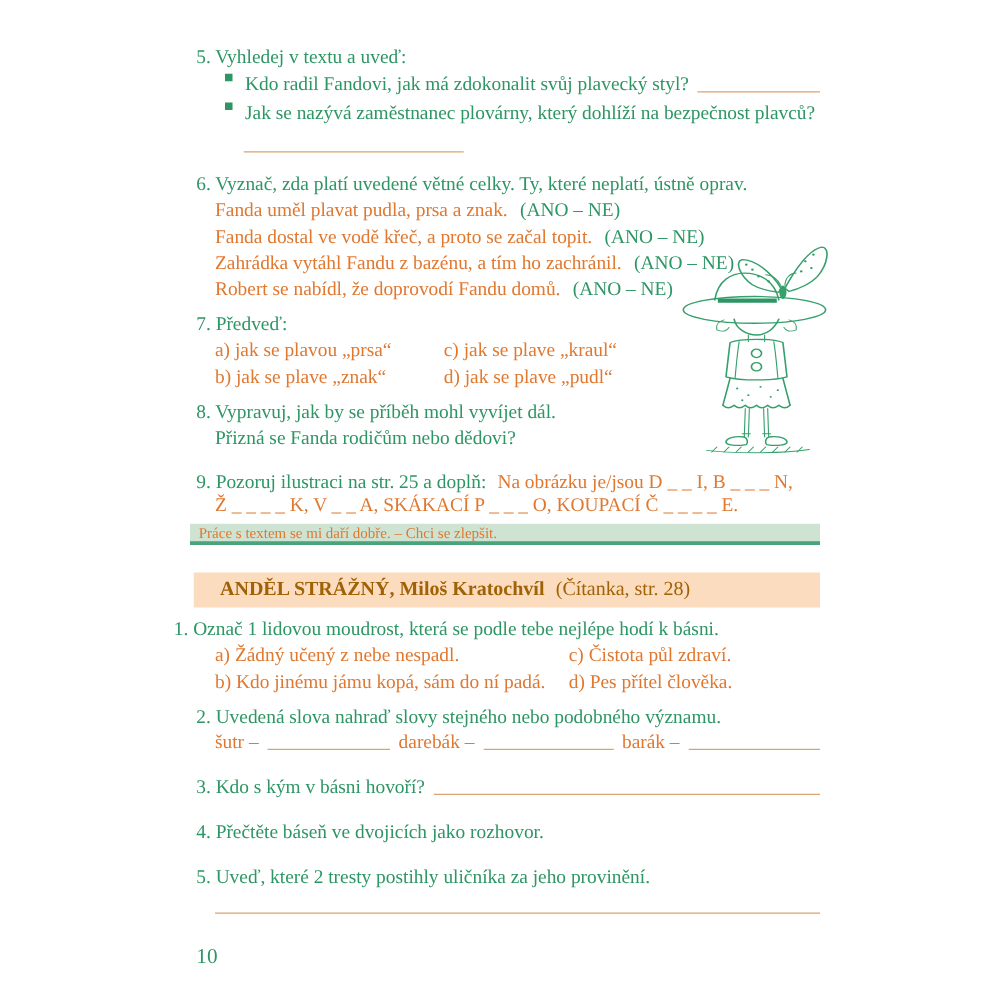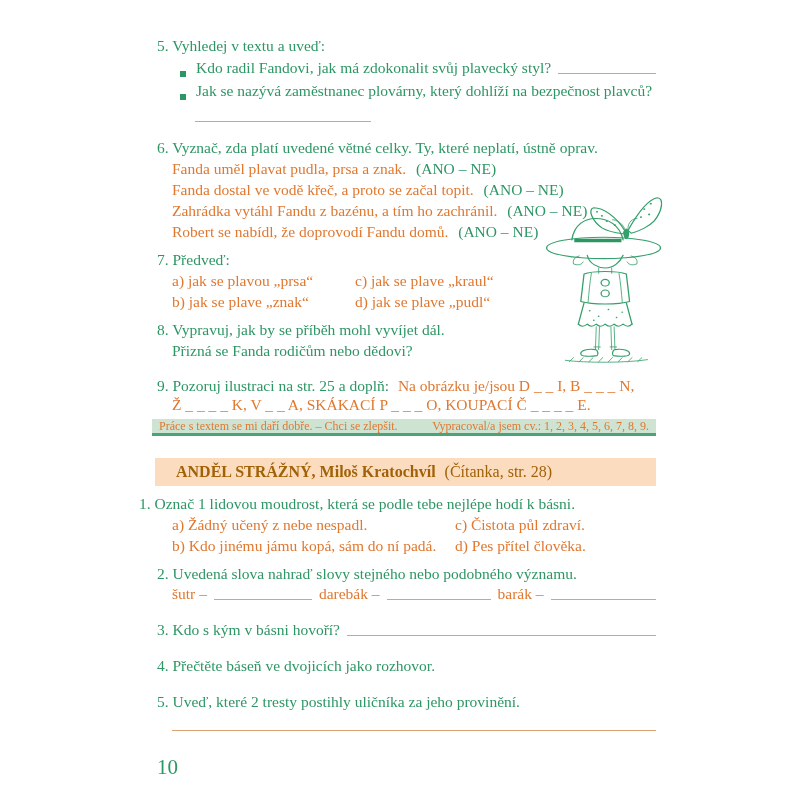--- a/index.html
+++ b/index.html
@@ -2,21 +2,21 @@
 <html><head>
 <meta charset="utf-8">
 <style>
   html,body{margin:0;padding:0;background:#fff;}
   .page{position:relative;width:666px;height:800px;background:#ffffff;overflow:hidden;
         font-family:"Liberation Serif","DejaVu Serif",serif;font-size:15.5px;color:#2d9664;}
   .abs{position:absolute;white-space:nowrap;}
   .green{color:#2d9664;}
   .orange{color:#e07830;}
   .b{font-weight:bold;}
-  .row{display:flex;align-items:flex-end;}
+  .row{display:flex;align-items:flex-start;}
   .sq{width:6px;height:6px;background:#2d9664;margin-right:10px;flex:none;}
   .fill{flex:1;border-bottom:1.6px solid #d9a470;align-self:flex-end;margin:0 0 3px 7px;}
   .seg{border-bottom:1.6px solid #d9a470;align-self:flex-end;margin:0 0 3px 7px;height:0;}
   .uline{position:absolute;border-top:1.6px solid #d9a470;height:0;}
   .col2{position:absolute;top:0;}
   .banner{position:absolute;left:152px;top:419px;width:504px;height:17px;
           background:#cfe3d3;border-bottom:3px solid #4aa379;
           display:flex;justify-content:space-between;align-items:center;
           padding:4px 7px;box-sizing:border-box;font-size:12px;color:#e07830;white-space:nowrap;}
   .sec-header{position:absolute;left:155px;top:458px;width:501px;height:28px;line-height:28px;
@@ -87,21 +87,20 @@
   <div>
     <div class="abs" style="left:157px;top:377px;">
       <span class="green">9. Pozoruj ilustraci na str. 25 a doplň:</span>
       <span class="orange" style="margin-left:5px;">Na obrázku je/jsou D _ _ I, B _ _ _ N,</span>
     </div>
     <div class="abs orange" style="left:172px;top:396px;">Ž _ _ _ _ K, V _ _ A, SKÁKACÍ P _ _ _ O, KOUPACÍ Č _ _ _ _ E.</div>
   </div>
 
   <div class="banner">
     <span>Práce s textem se mi daří dobře. – Chci se zlepšit.</span>
-    <span>Vypracoval/a jsem cv.: 1, 2, 3, 4, 5, 6, 7, 8, 9.</span>
   </div>
 
   <div class="sec-header">
     <span class="b">ANDĚL STRÁŽNÝ, Miloš Kratochvíl</span>
     <span style="margin-left:5px;">(Čítanka, str. 28)</span>
   </div>
 
   <div>
     <div class="abs green" style="left:139px;top:495px;">1. Označ 1 lidovou moudrost, která se podle tebe nejlépe hodí k básni.</div>
     <div class="abs" style="left:172px;top:516px;width:484px;">
@@ -135,21 +134,21 @@
 
   <div>
     <div class="abs green" style="left:157px;top:657px;">4. Přečtěte báseň ve dvojicích jako rozhovor.</div>
   </div>
 
   <div>
     <div class="abs green" style="left:157px;top:693px;">5. Uveď, které 2 tresty postihly uličníka za jeho provinění.</div>
     <div class="uline" style="left:172px;top:730px;width:484px;"></div>
   </div>
 
-  <div class="abs green" style="left:157px;top:755px;font-size:21px;">10</div>
+  <div class="abs green" style="left:157px;top:755px;font-size:17px;">10</div>
 
   <svg class="abs" style="left:545px;top:189px;" width="122" height="174" viewBox="0 0 150 260" preserveAspectRatio="none">
 
     <path class="st" d="M102,62 C112,40 126,16 138,13 C147,13 144,34 134,48 C128,56 116,63 106,66 Z"></path>
     <path class="st" d="M98,62 C88,42 72,28 60,28 C52,30 58,48 70,58 C78,64 90,66 96,67 Z"></path>
 
     <ellipse class="dot" cx="100" cy="67" rx="3.5" ry="8"></ellipse>
     <path class="thin" d="M98,59 C94,50 88,46 83,46"></path>
     <path class="thin" d="M102,59 C102,49 108,44 113,44"></path>
 

